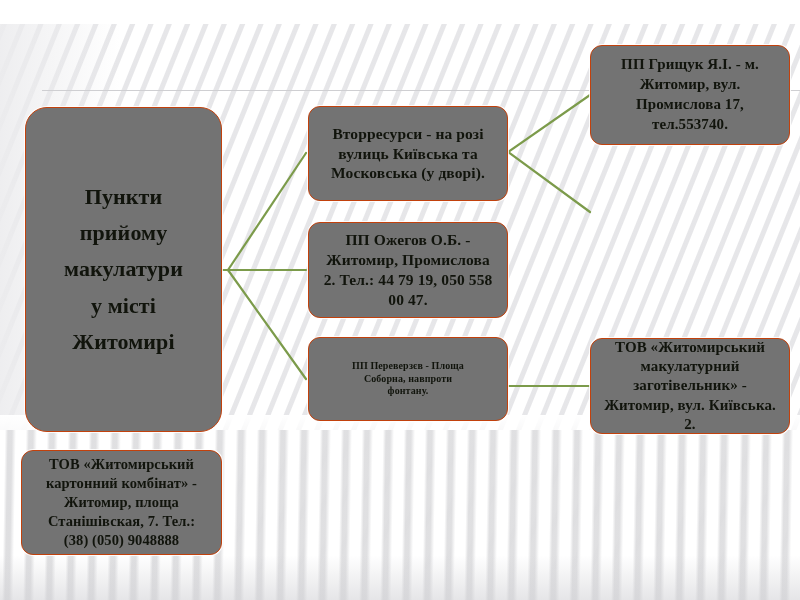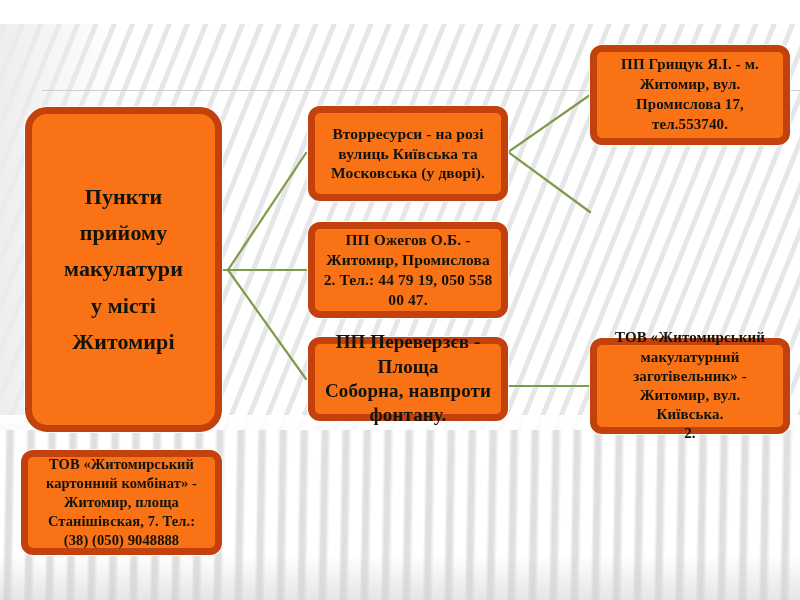--- a/index.html
+++ b/index.html
@@ -76,22 +76,22 @@
     position: absolute;
     left: 0; top: 0;
     width: 800px; height: 600px;
     pointer-events: none;
   }
 
   
   .node {
     position: absolute;
     box-sizing: border-box;
-    background: #f97316;
-    border: 7px solid #c2410c;
+    background: #737373;
+    border: 1px solid #c2410c;
     border-radius: 12px;
     display: flex;
     align-items: center;
     justify-content: center;
     text-align: center;
     color: #11140c;
     font-weight: bold;
     letter-spacing: 0.1px;
     box-shadow: 0 0 0 1px rgba(255,255,255,0.85);
   }
@@ -106,21 +106,21 @@
   #node-root {
     left: 25px; top: 107px; width: 197px; height: 325px;
     border-radius: 22px;
     font-size: 22px;
     line-height: 1.65;
   }
 
   
   #node-vtorresursy { left: 308px; top: 106px; width: 200px; height: 95px; font-size: 15.5px; line-height: 1.28; }
   #node-ozhegov     { left: 308px; top: 222px; width: 200px; height: 96px; font-size: 15.5px; line-height: 1.28; }
-  #node-pereverzev  { left: 308px; top: 337px; width: 200px; height: 84px; font-size: 19px; line-height: 1.28; }
+  #node-pereverzev  { left: 308px; top: 337px; width: 200px; height: 84px; font-size: 10px; line-height: 1.28; }
 
   
   #node-hryshchuk   { left: 590px; top: 45px;  width: 200px; height: 100px; font-size: 15px; line-height: 1.32; }
   #node-zhvtor      { left: 590px; top: 162px; width: 200px; height: 100px; font-size: 15px; line-height: 1.32; }
   #node-zagot       { left: 590px; top: 338px; width: 200px; height: 96px;  font-size: 15px; line-height: 1.28; }
 
   
   #node-karton      { left: 21px; top: 450px; width: 201px; height: 105px; font-size: 14.5px; line-height: 1.3; }
 </style>
 </head>

